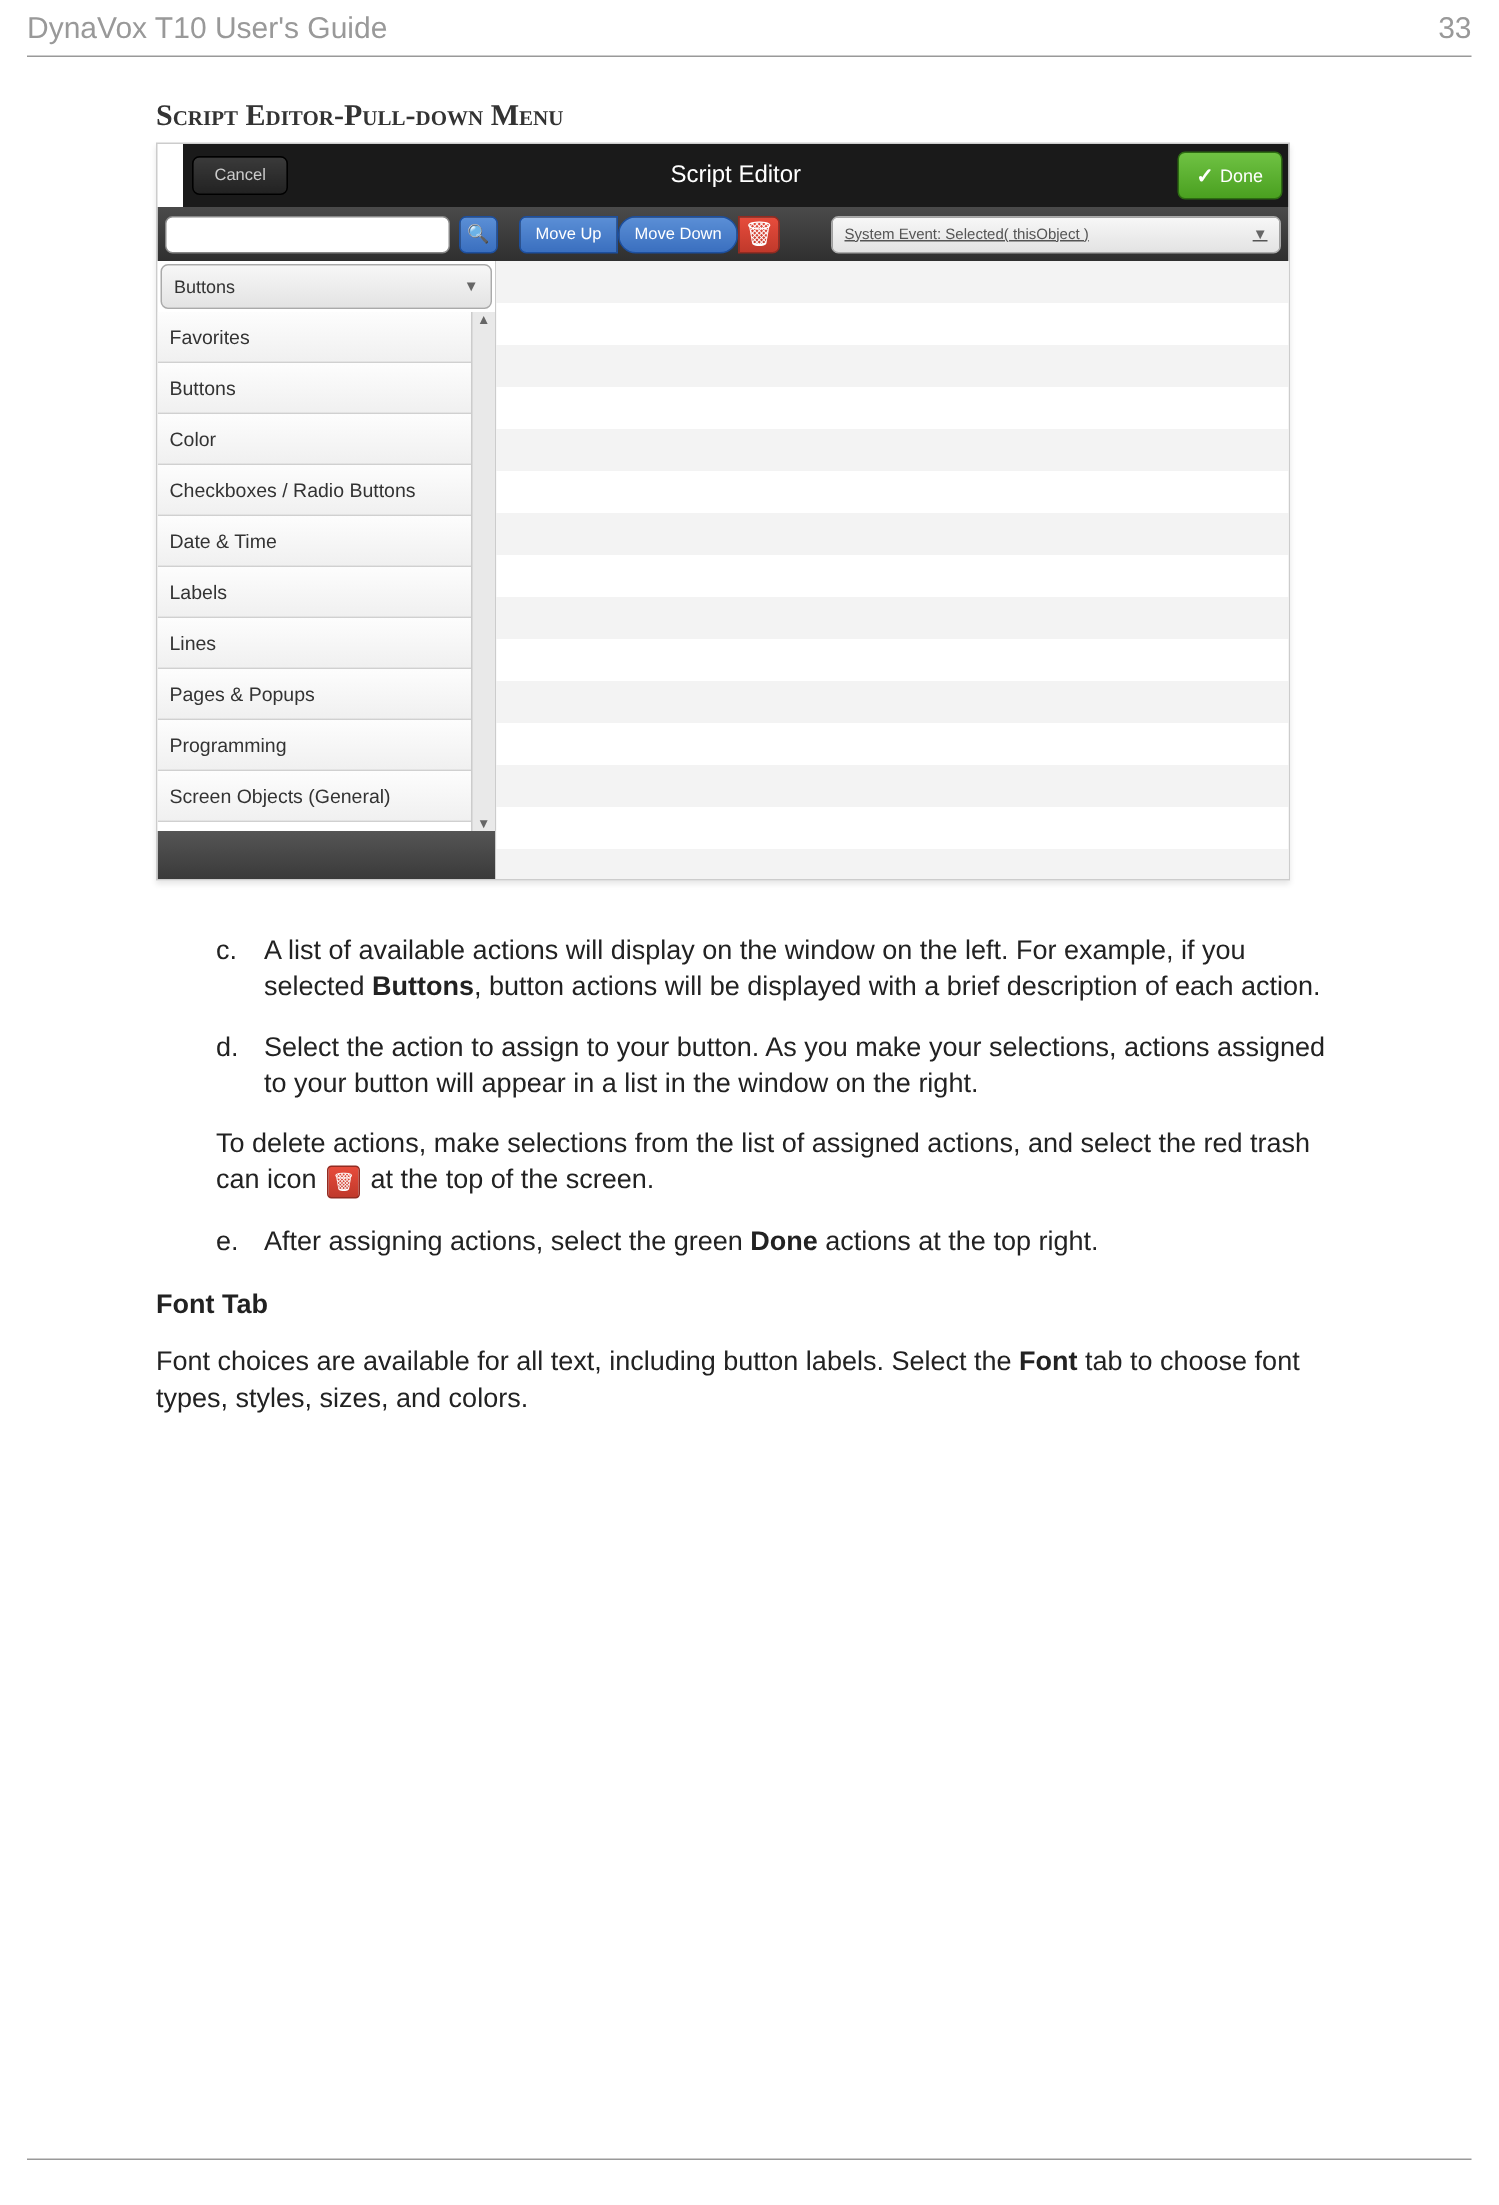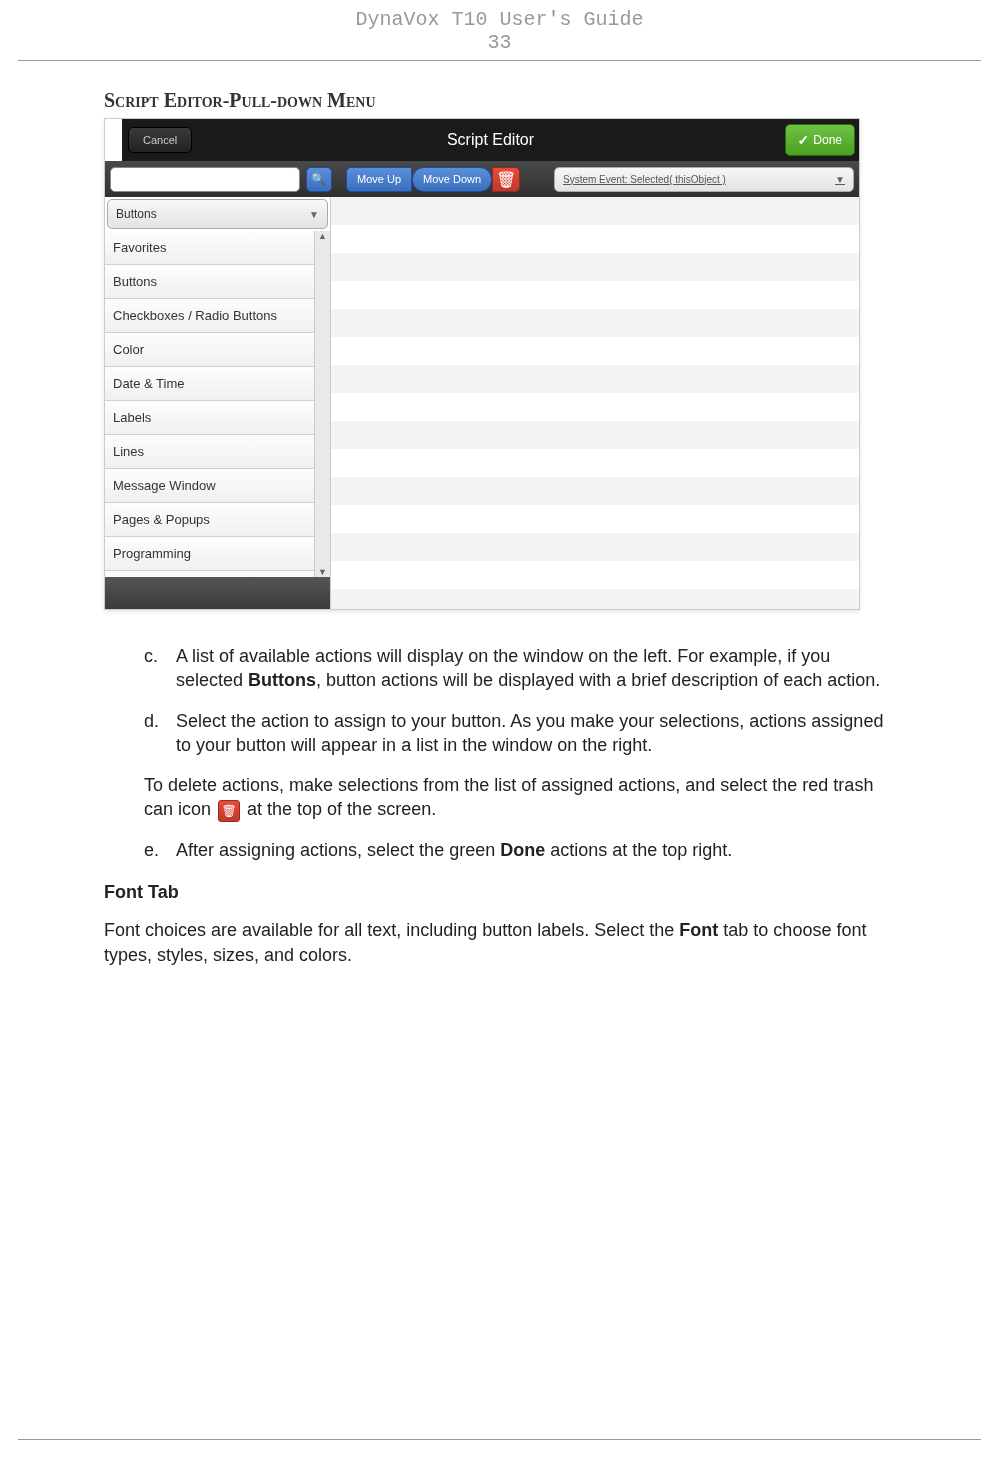--- a/index.html
+++ b/index.html
@@ -10,23 +10,22 @@
     background: #fff;
     color: #333;
     position: relative;
   }
   .page-header {
     display: flex;
     justify-content: space-between;
     align-items: center;
     padding: 8px 18px 6px 18px;
     color: #999;
-    font-family: Liberation Mono, monospace;
+    font-family: Liberation Sans, sans-serif;
     font-size: 20px;
-    flex-direction: column;
   }
   .page-header-rule {
     margin: 0 18px;
     border: none;
     border-top: 1px solid #999;
   }
   .content {
     padding: 28px 100px 0 104px;
   }
   .figure-caption {
@@ -310,26 +309,25 @@
     <div class="editor-body">
       <div class="left-panel">
         <div class="category-select">
           <span>Buttons</span>
           <span class="chev">▼</span>
         </div>
         <div class="list-wrap">
           <div class="category-list">
             <div class="category-item">Favorites</div>
             <div class="category-item">Buttons</div>
+            <div class="category-item">Color</div>
             <div class="category-item">Checkboxes / Radio Buttons</div>
-            <div class="category-item">Color</div>
             <div class="category-item">Date &amp; Time</div>
             <div class="category-item">Labels</div>
             <div class="category-item">Lines</div>
-            <div class="category-item">Message Window</div>
             <div class="category-item">Pages &amp; Popups</div>
             <div class="category-item">Programming</div>
             <div class="category-item">Screen Objects (General)</div>
           </div>
           <div class="scrollbar">
             <span>▲</span>
             <span>▼</span>
           </div>
         </div>
         <div class="left-footer"></div>

